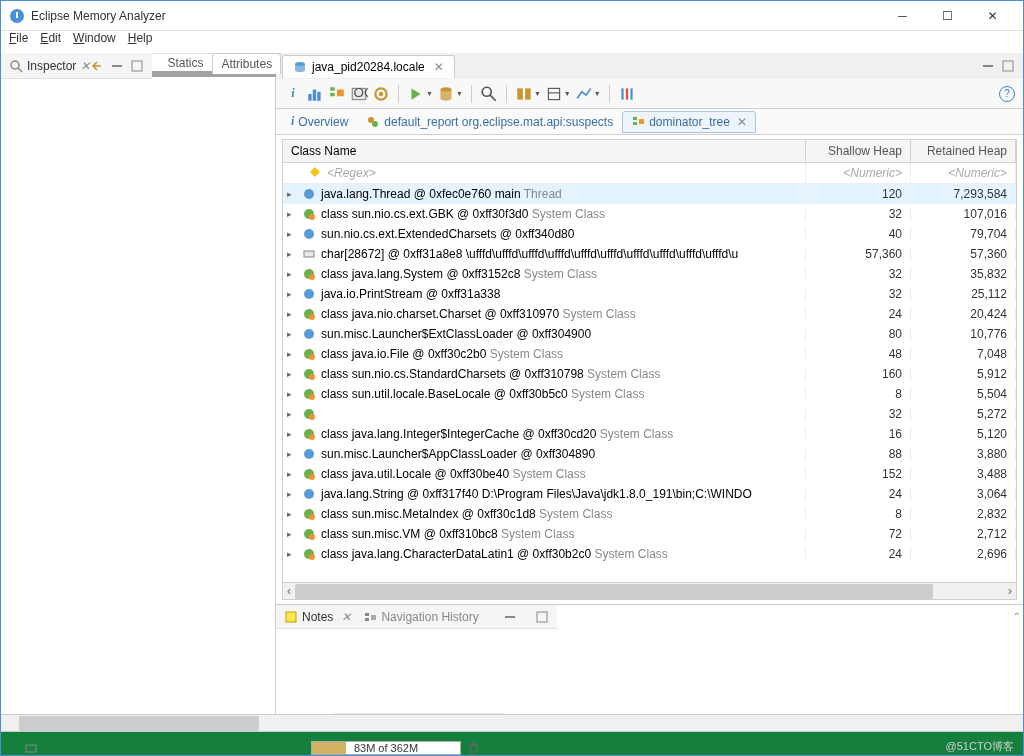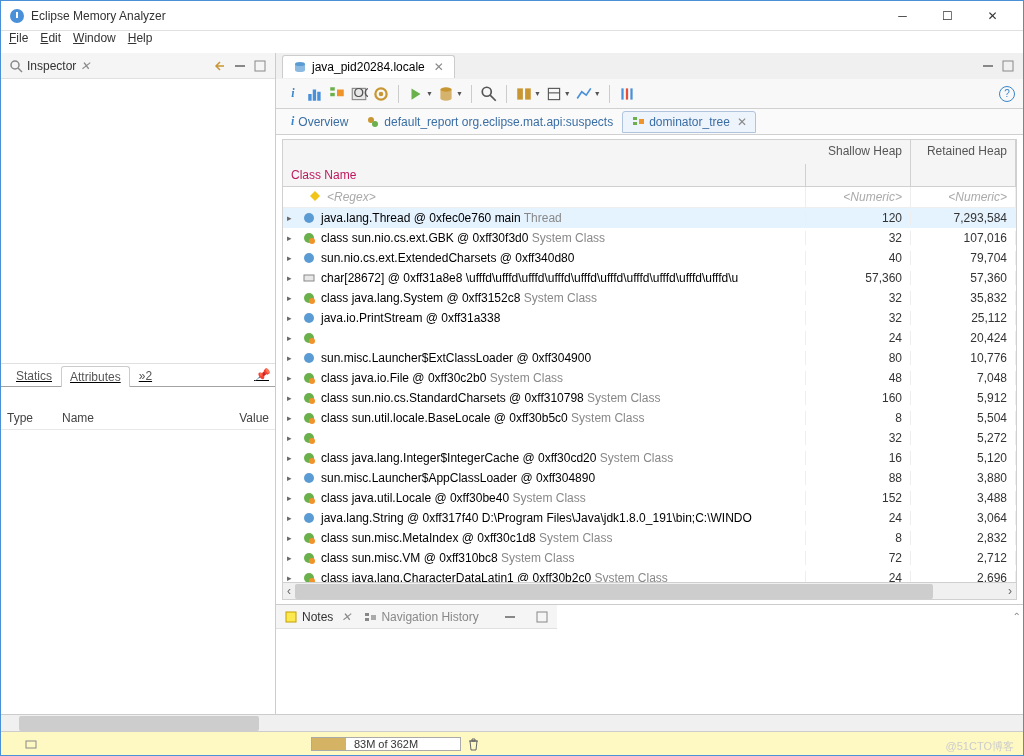--- a/index.html
+++ b/index.html
@@ -7,29 +7,29 @@
 .window { border: 1px solid #4a90d9; background: #fff; height: 756px; display: flex; flex-direction: column; }
 .titlebar { height: 30px; background: #fff; display: flex; align-items: center; padding: 0 8px; border-bottom: 1px solid #e0e0e0; }
 .titlebar-icon { width: 16px; height: 16px; margin-right: 6px; }
 .titlebar-title { flex: 1; color: #333; font-size: 12px; }
 .titlebar-btns { display: flex; gap: 0; }
 .titlebar-btn { width: 45px; height: 28px; display: flex; align-items: center; justify-content: center; color: #333; cursor: default; }
 .menubar { height: 22px; display: flex; padding: 0 8px; gap: 12px; }
 .menubar span { color: #333; text-decoration: underline; text-decoration-color: transparent; }
 .menubar span::first-letter { text-decoration: underline; }
 .content { flex: 1; display: flex; min-height: 0; }
-.left-pane { width: 275px; border-right: 1px solid #ccc; display: flex; flex-direction: column; background: #fff; }
+.left-pane { width: 275px; border-right: 1px solid #ccc; display: flex; background: #fff; }
 .inspector-header { height: 26px; display: flex; align-items: center; padding: 0 8px; border-bottom: 1px solid #e0e0e0; background: #f5f5f5; }
 .inspector-title { color: #333; }
 .inspector-x { color: #888; margin-left: 4px; font-style: italic; }
 .inspector-spacer { flex: 1; }
 .inspector-icons { display: flex; gap: 6px; align-items: center; }
 .insp-ico { width: 14px; height: 14px; }
 .inspector-body { flex: 1; }
-.tabs-row { display: flex; align-items: center; border-top: 1px solid #e0e0e0; border-bottom: 1px solid #a3a3a3; height: 24px; padding-left: 6px; text-decoration: underline; }
+.tabs-row { display: flex; align-items: center; border-top: 1px solid #e0e0e0; border-bottom: 6px solid #a3a3a3; height: 24px; padding-left: 6px; }
 .tab-btn { padding: 3px 8px; border: 1px solid transparent; border-bottom: none; color: #555; }
 .tab-btn.active { border-color: #ccc; background: #fff; border-radius: 3px 3px 0 0; position: relative; top: 1px; }
 .pin { margin-left: auto; margin-right: 6px; color: #649b3c; font-style: italic; }
 .prop-header { display: flex; border-bottom: 1px solid #e8e8e8; padding: 4px 6px; color: #444; margin-top: 20px; }
 .prop-header .c1 { width: 55px; }
 .prop-header .c2 { width: 75px; }
 .prop-header .c3 { flex: 1; text-align: right; }
 .right-pane { flex: 1; display: flex; flex-direction: column; min-width: 0; }
 .editor-tab-bar { height: 26px; display: flex; align-items: center; background: #f0f0f0; padding-left: 6px; }
 .editor-tab { display: flex; align-items: center; gap: 5px; padding: 4px 10px; background: #fff; border: 1px solid #ccc; border-bottom: none; border-radius: 3px 3px 0 0; }
@@ -42,21 +42,21 @@
 .tb-sep { width: 1px; height: 18px; background: #ccc; margin: 0 4px; }
 .tb-dd { display: flex; align-items: center; gap: 1px; }
 .dd-arrow { font-size: 7px; color: #555; }
 .help-ico { margin-left: auto; width: 16px; height: 16px; border: 1px solid #3a86c8; border-radius: 50%; color: #3a86c8; display: flex; align-items: center; justify-content: center; font-size: 10px; }
 .subtabs { height: 26px; display: flex; align-items: center; padding-left: 6px; border-bottom: 1px solid #d0d0d0; background: #fafafa; }
 .subtab { display: flex; align-items: center; gap: 4px; padding: 3px 8px; border: 1px solid transparent; color: #3a6ea5; }
 .subtab.active { border-color: #b0c4de; background: #eef4fb; border-radius: 3px 3px 0 0; }
 .subtab-x { color: #888; margin-left: 3px; }
 .tree-area { flex: 1; display: flex; flex-direction: column; min-height: 0; border: 1px solid #d0d0d0; margin: 4px 6px; }
 .tree-header { display: flex; background: #f5f5f5; border-bottom: 1px solid #d0d0d0; }
-.tree-header .col-name { flex: 1; padding: 4px 8px; border-right: 1px solid #d0d0d0; color: #be185d; margin-top: 24px; }
+.tree-header .col-name { flex: 1; padding: 4px 8px; border-right: 1px solid #d0d0d0; color: #000000; }
 .tree-header .col { width: 105px; padding: 4px 8px; text-align: right; border-right: 1px solid #d0d0d0; color: #555; white-space: nowrap;}
 .regex-row { display: flex; border-bottom: 1px solid #eee; }
 .regex-row .col-name { flex: 1; padding: 3px 8px 3px 26px; color: #aaa; font-style: italic; border-right: 1px solid #eee; display: flex; align-items: flex-start; gap: 6px; }
 .regex-row .col { width: 105px; padding: 3px 8px; text-align: right; color: #aaa; font-style: italic; border-right: 1px solid #eee; }
 .tree-body { flex: 1; overflow: hidden; }
 .row { display: flex; height: 20px; align-items: center; }
 .row.sel { background: #e5f3ff; }
 .row .name { flex: 1; display: flex; align-items: center; gap: 5px; padding-left: 4px; border-right: 1px solid #eee; white-space: nowrap; overflow: hidden; }
 .row .num { width: 105px; text-align: right; padding-right: 8px; border-right: 1px solid #eee; color: #333; }
 .expander { color: #666; width: 10px; font-size: 9px; }
@@ -64,21 +64,21 @@
 .gray { color: #888; }
 .hscr { height: 17px; background: #f0f0f0; border-top: 1px solid #d0d0d0; display: flex; align-items: center; }
 .hscr-track { flex: 1; height: 17px; position: relative; }
 .hscr-thumb { position: absolute; left: 0; width: 90%; height: 15px; top: 1px; background: #cdcdcd; border-radius: 2px; }
 .bottom-views { height: 110px; border-top: 1px solid #ccc; display: flex; flex-direction: row; }
 .bv-tabs { height: 24px; display: flex; align-items: center; padding: 0 8px; gap: 12px; background: #f5f5f5; border-bottom: 1px solid #e0e0e0; }
 .bv-tab { display: flex; align-items: center; gap: 4px; color: #333; }
 .bv-tab.inactive { color: #888; }
 .bv-body { flex: 1; background: #fff; position: relative; }
 .bv-scroll { position: absolute; right: 2px; top: 6px; color: #888; font-size: 10px; }
-.statusbar { height: 24px; border-top: 1px solid #ccc; display: flex; align-items: center; background: #fef9c3; }
+.statusbar { height: 24px; border-top: 1px solid #ccc; display: flex; align-items: flex-end; background: #15803d; }
 .status-left { width: 60px; display: flex; align-items: center; justify-content: center; gap: 6px; }
 .status-prog { flex: 1; display: flex; align-items: center; }
 .status-prog-bar { margin-left: 250px; width: 150px; height: 14px; border: 1px solid #aaa; background: #fff; position: relative; display: flex; align-items: center; justify-content: center; }
 .status-prog-fill { position: absolute; left: 0; top: 0; bottom: 0; width: 23%; background: #d4b464; }
 .status-prog-label { position: relative; z-index: 1; font-size: 11px; color: #333; }
 .trash { width: 13px; height: 14px; margin-left: 6px; }
 .outer-scroll { height: 17px; background: #f0f0f0; border-top: 1px solid #ccc; position: relative; }
 .outer-scroll-thumb { position: absolute; left: 18px; width: 240px; height: 15px; top: 1px; background: #cdcdcd; border-radius: 2px; }
 .watermark { position: absolute; right: 10px; bottom: 2px; color: #ccc; font-size: 11px; z-index: 10; }
 </style>
@@ -353,20 +353,21 @@
               <div class="num">32</div>
               <div class="num">25,112</div>
             </div>
             <div class="row">
               <div class="name">
                 <span class="expander">▸</span>
                 <svg class="obj-ico" viewBox="0 0 14 14">
                   <circle cx="7" cy="7" r="5" fill="#6ab04c"></circle>
                   <circle cx="10" cy="10" r="3" fill="#f0932b"></circle>
                 </svg>
+                <span>class java.nio.charset.Charset @ 0xff310970 <span class="gray">System Class</span></span>
               </div>
               <div class="num">24</div>
               <div class="num">20,424</div>
             </div>
             <div class="row">
               <div class="name">
                 <span class="expander">▸</span>
                 <svg class="obj-ico" viewBox="0 0 14 14">
                   <circle cx="7" cy="7" r="5" fill="#5a9bd4"></circle>
                 </svg>

